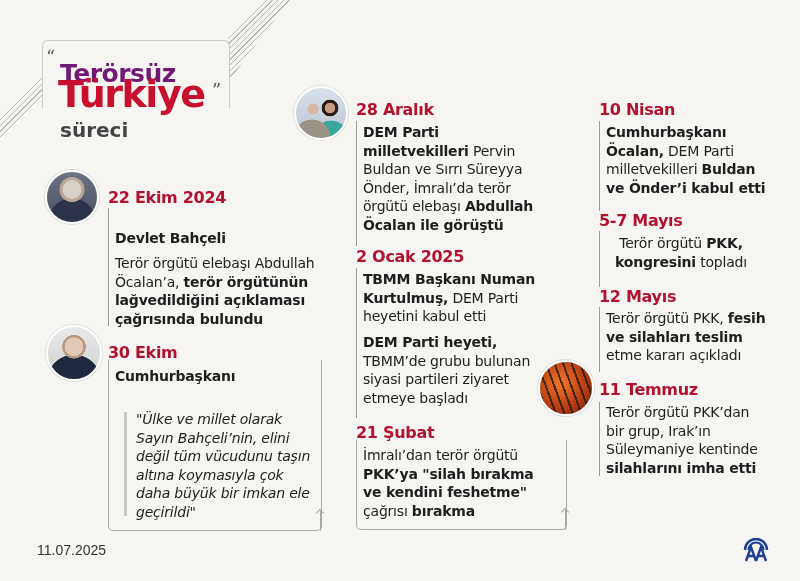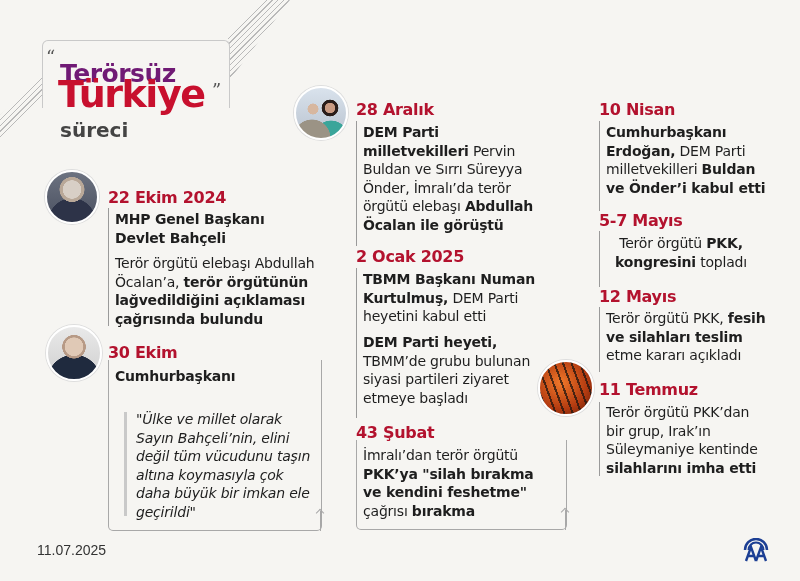--- a/index.html
+++ b/index.html
@@ -74,21 +74,21 @@
   <span class="t1">Terörsüz</span>
   <span class="t2">Türkiye</span>
   <span class="q" style="left:166px; top:32px;">”</span>
   <span class="t3">süreci</span>
 </div>
 
 <div class="avatar av-bahceli"></div>
 <div class="date" style="left:108px; top:188px;">22 Ekim 2024</div>
 <div class="vline" style="left:108px; top:208px; height:118px;"></div>
 <div class="txt" style="left:115px; top:210px; width:200px;">
-  <b>MHP Genel Başkanı</b><br>
+  <br>
   <b>Devlet Bahçeli</b>
 </div>
 <div class="txt" style="left:115px; top:254px; width:200px;">
   <span>Terör örgütü elebaşı Abdullah Öcalan’a, </span><b>terör örgütünün lağvedildiğini açıklaması çağrısında bulundu</b>
 </div>
 
 <div class="avatar av-erdogan"></div>
 <div class="date" style="left:108px; top:343px;">30 Ekim</div>
 <div class="txt" style="left:115px; top:367px; width:200px;">
   <b>Cumhurbaşkanı</b><br>
@@ -107,31 +107,31 @@
 
 <div class="date" style="left:356px; top:247px;">2 Ocak 2025</div>
 <div class="vline" style="left:356px; top:268px; height:150px;"></div>
 <div class="txt" style="left:363px; top:270px; width:180px;">
   <b>TBMM Başkanı Numan Kurtulmuş,</b><span> DEM Parti heyetini kabul etti</span>
 </div>
 <div class="txt" style="left:363px; top:333px; width:185px;">
   <b>DEM Parti heyeti,</b><span> TBMM’de grubu bulunan siyasi partileri ziyaret etmeye başladı</span>
 </div>
 
-<div class="date" style="left:356px; top:423px;">43 Şubat</div>
+<div class="date" style="left:356px; top:423px;">21 Şubat</div>
 <div class="txt" style="left:363px; top:446px; width:175px;">
   <span>İmralı’dan terör örgütü </span><b>PKK’ya "silah bırakma ve kendini feshetme"</b><span> çağrısı </span><b>bırakma</b>
 </div>
 <div class="bracket" style="left:356px; top:440px; width:211px; height:90px;"></div>
 <div class="arrow" style="left:565px; top:510px; height:20px;"></div>
 
 <div class="date" style="left:599px; top:100px;">10 Nisan</div>
 <div class="vline" style="left:599px; top:121px; height:90px;"></div>
 <div class="txt" style="left:606px; top:123px; width:160px;">
-  <b>Cumhurbaşkanı Erdoğan,</b><span> DEM Parti milletvekilleri </span><b>Buldan ve Önder’i kabul etti</b>
+  <b>Cumhurbaşkanı Öcalan,</b><span> DEM Parti milletvekilleri </span><b>Buldan ve Önder’i kabul etti</b>
 </div>
 
 <div class="date" style="left:599px; top:211px;">5-7 Mayıs</div>
 <div class="vline" style="left:599px; top:231px; height:56px;"></div>
 <div class="txt" style="left:606px; top:234px; width:150px;text-align:center;">
   <span>Terör örgütü </span><b>PKK, kongresini</b><span> topladı</span>
 </div>
 
 <div class="date" style="left:599px; top:287px;">12 Mayıs</div>
 <div class="vline" style="left:599px; top:307px; height:65px;"></div>

